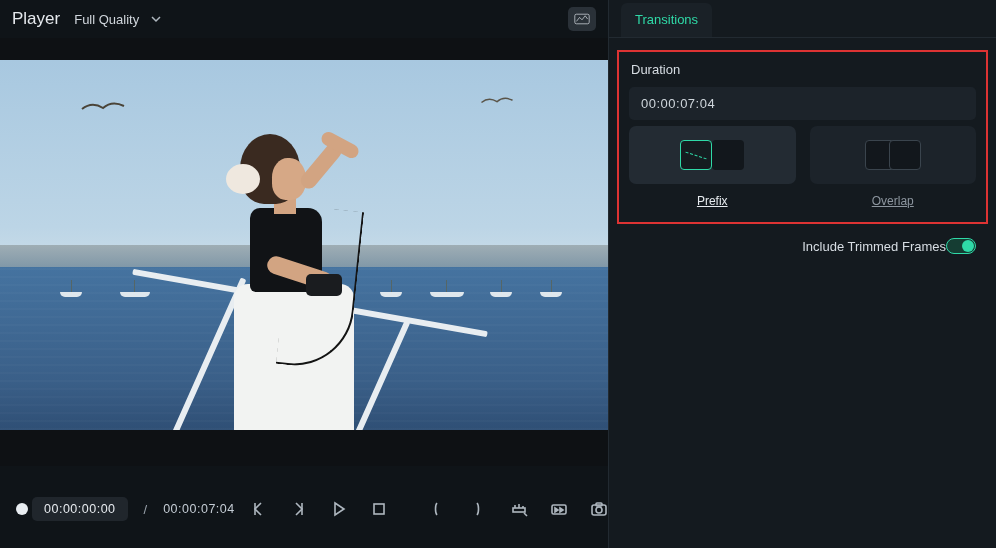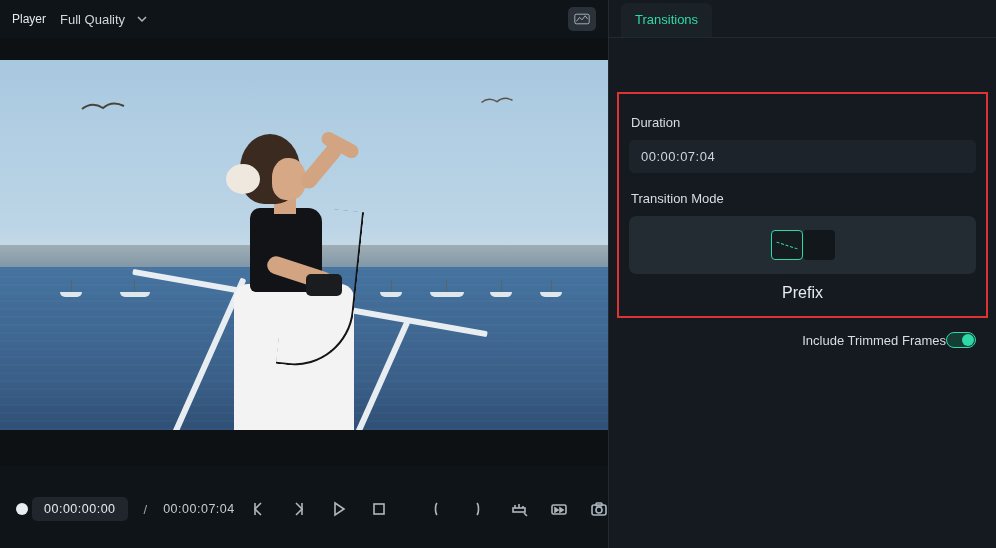--- a/index.html
+++ b/index.html
@@ -2,21 +2,21 @@
 <html><head>
 <meta charset="utf-8">
 <style>
   * { box-sizing: border-box; margin: 0; padding: 0; }
   html, body { width: 996px; height: 548px; overflow: hidden; font-family: -apple-system, "Segoe UI", sans-serif; }
   body { background: #0f1418; color: #c8ced4; display: flex; }
 
   
   .left-panel { width: 608px; height: 548px; background: #0f1418; display: flex; flex-direction: column; }
   .player-header { height: 38px; padding: 0 12px; display: flex; align-items: center; gap: 14px; }
-  .player-header .lbl { color: #e5e9ed; font-size: 12px; font-weight: 500; }
+  .player-header .lbl { color: #e5e9ed; font-size: 17px; font-weight: 500; }
   .quality-select { display: flex; align-items: center; gap: 12px; font-size: 13px; color: #d0d6dc; cursor: pointer; justify-content: center; }
   .quality-select .chev { width: 10px; height: 10px; }
   .player-header .spacer { flex: 1; }
   .hdr-btn { width: 28px; height: 24px; background: #2a3138; border-radius: 5px; display: flex; align-items: center; justify-content: center; cursor: pointer; }
   .hdr-btn svg { width: 16px; height: 12px; }
 
   .video-area { width: 608px; height: 428px; position: relative; background: #0e1114; }
   .video-frame { position: absolute; left: 0; top: 22px; width: 608px; height: 370px; overflow: hidden; }
   
   .sky { position: absolute; inset: 0; background: linear-gradient(#a8c8e0 0%, #bcd5e6 45%, #c9dce8 55%); }
@@ -55,33 +55,33 @@
   .btn-row { display:flex; align-items:center; gap:20px; }
   .btn-row .gap { flex:1; }
   .ib { width:20px; height:20px; display:flex; align-items:center; justify-content:center; cursor:pointer; color:#aeb7bf; }
   .ib svg { width:18px; height:18px; stroke:currentColor; fill:none; stroke-width:1.6; }
 
   
   .right-panel { flex:1; height:548px; background:#141a1f; border-left:1px solid #222a31; padding:0; }
   .tabs { height:38px; display:flex; align-items:flex-end; padding:0 12px; border-bottom:1px solid #222a31; }
   .tab { padding:9px 14px 10px; font-size:13px; color:#2fd9a7; background:#1a2127; border-radius:6px 6px 0 0; cursor:pointer;text-align:right; }
   .right-body { padding:12px 8px 12px 8px; }
-  .highlight-box { border:2px solid #d33; padding:15px 10px 14px;margin-top:42px; }
+  .highlight-box { border:2px solid #d33; padding:4px 10px 14px; }
   .sec-label { font-size:13px; color:#d7dde3; margin:6px 2px 10px; }
   .dur-field { width:100%; background:#1c232a; border:none; border-radius:5px; padding:9px 12px; color:#cfd6dc; font-size:13px; font-family:inherit; letter-spacing:.5px; }
   .mode-row { display:flex; gap:14px; margin-top:6px; }
   .mode-item { flex:1; display:flex; flex-direction:column; align-items:center; gap:10px; cursor:pointer; }
   .mode-card { width:100%; height:58px; background:#1c232a; border-radius:7px; display:flex; align-items:center; justify-content:center; gap:0; }
   .mode-item.sel .mode-card { background:#232b33; }
   .clip { width:32px; height:30px; border-radius:4px; background:#12171c; }
   .clip.act { border:1.5px solid #2fd9a7; background:#151c20; position:relative; }
   .clip.act::after { content:""; position:absolute; left:4px; right:4px; top:50%; border-top:1.5px dashed #2fd9a7; transform: rotate(18deg); }
   .mode-row .overlap .clip:first-child { margin-right:-8px; border:1px solid #3a444d; }
   .mode-row .overlap .clip:last-child { border:1px solid #3a444d; }
-  .mode-name { font-size:16px; color:#8c959e; }
+  .mode-name { font-size:12px; color:#8c959e;text-decoration:underline; }
   .mode-item.sel .mode-name { color:#e6eaee; }
 
   .toggle-row { display:flex; align-items:center; justify-content:flex-end; padding:14px 12px 0; }
   .toggle-row .tl { font-size:13px; color:#d7dde3; }
   .switch { width:30px; height:16px; background:#153d33; border:1px solid #2fd9a7; border-radius:10px; position:relative; cursor:pointer; }
   .switch::after { content:""; position:absolute; right:1px; top:1px; width:12px; height:12px; background:#2fd9a7; border-radius:50%; }
 </style>
 </head>
 <body>
 
@@ -223,29 +223,35 @@
 </div>
 
 <div class="right-panel">
   <div class="tabs">
     <div class="tab">Transitions</div>
   </div>
   <div class="right-body">
     <div class="highlight-box">
       <div class="sec-label">Duration</div>
       <input class="dur-field" value="00:00:07:04" style="">
-      <div class="sec-label" style="margin-top:18px">Transition Mode</div>
       <div class="mode-row">
         <div class="mode-item sel">
           <div class="mode-card">
               <div class="clip act"></div>
               <div class="clip"></div>
             </div>
           <span class="mode-name">Prefix</span>
         </div>
+        <div class="mode-item overlap">
+          <div class="mode-card overlap">
+              <div class="clip"></div>
+              <div class="clip"></div>
+            </div>
+          <span class="mode-name">Overlap</span>
+        </div>
       </div>
     </div>
     <div class="toggle-row">
       <span class="tl">Include Trimmed Frames</span>
       <div class="switch"></div>
     </div>
   </div>
 </div>
 
 </body></html>

